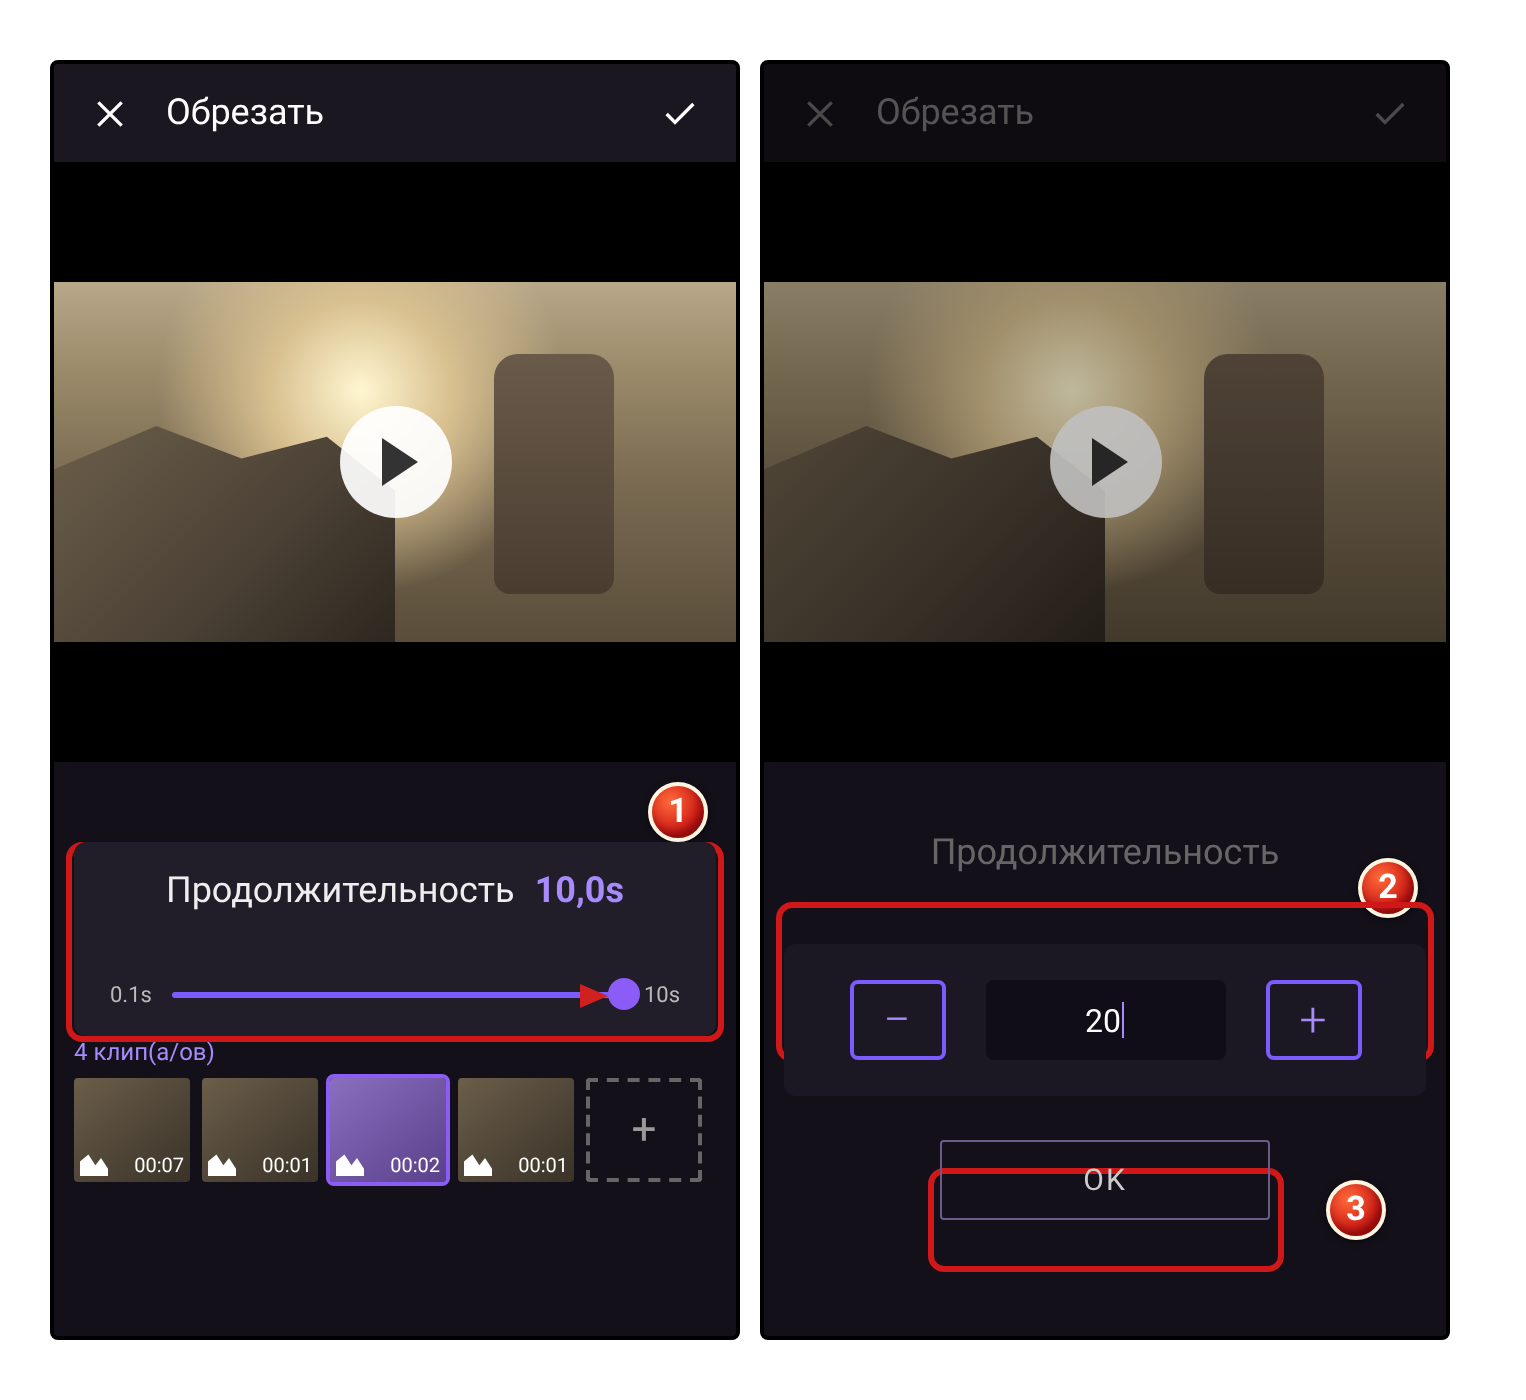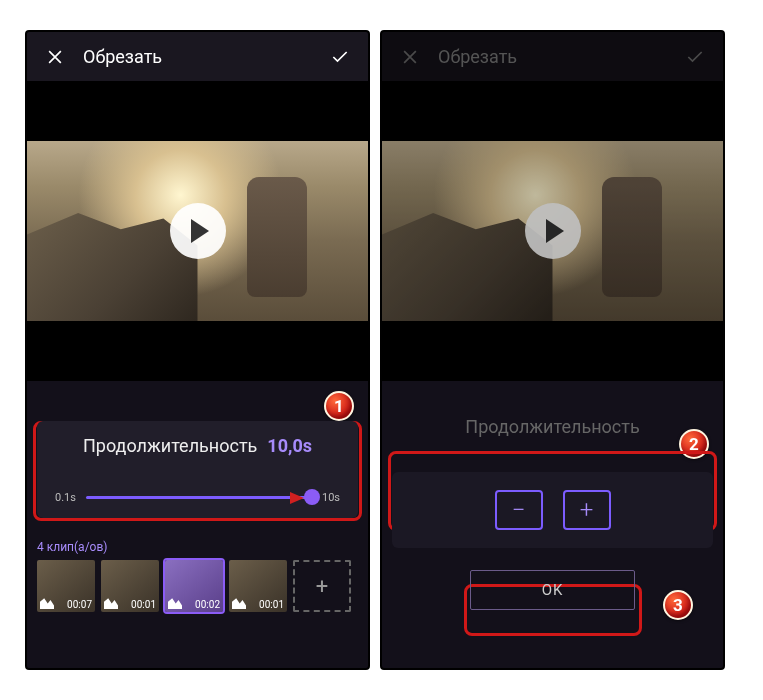--- a/index.html
+++ b/index.html
@@ -153,21 +153,21 @@
     position: absolute;
     right: 8px;
     top: -4px;
     width: 0; height: 0;
     border-left: 14px solid #d02020;
     border-top: 6px solid transparent;
     border-bottom: 6px solid transparent;
   }
 
   .clips-row {
-    margin: 22px 10px 0 10px;
+    margin: 1px 10px 0 10px;
   }
   .clips-count { color: #a78bfa; font-size: 12px; margin-bottom: 6px; }
   .thumbs { display: flex; gap: 6px; }
   .thumb {
     width: 58px;
     height: 52px;
     background: linear-gradient(140deg, #6b5e4a, #3a3228);
     position: relative;
     border-radius: 2px;
     cursor: pointer;
@@ -377,20 +377,24 @@
   </div>
 
   <div class="bottom-area">
     <div class="dur-label-faded">Продолжительность</div>
 
     <div class="badge" style="top:48px; right:14px;">2</div>
     <div class="red-box" style="top:70px; left:6px; right:6px; height:80px;"></div>
 
     <div class="stepper-panel" style="margin-top:35px;">
       <div class="step-btn">−</div>
+      <div class="step-input">
+        <span>20</span>
+        <span class="cursor-bar"></span>
+      </div>
       <div class="step-btn">+</div>
     </div>
 
     <div style="position:relative;">
       <div class="red-box" style="top:14px; left:82px; width:178px; height:52px;"></div>
       <div class="ok-btn">
         <span>OK</span>
       </div>
       <div class="badge" style="top:20px; right:30px;">3</div>
     </div>

